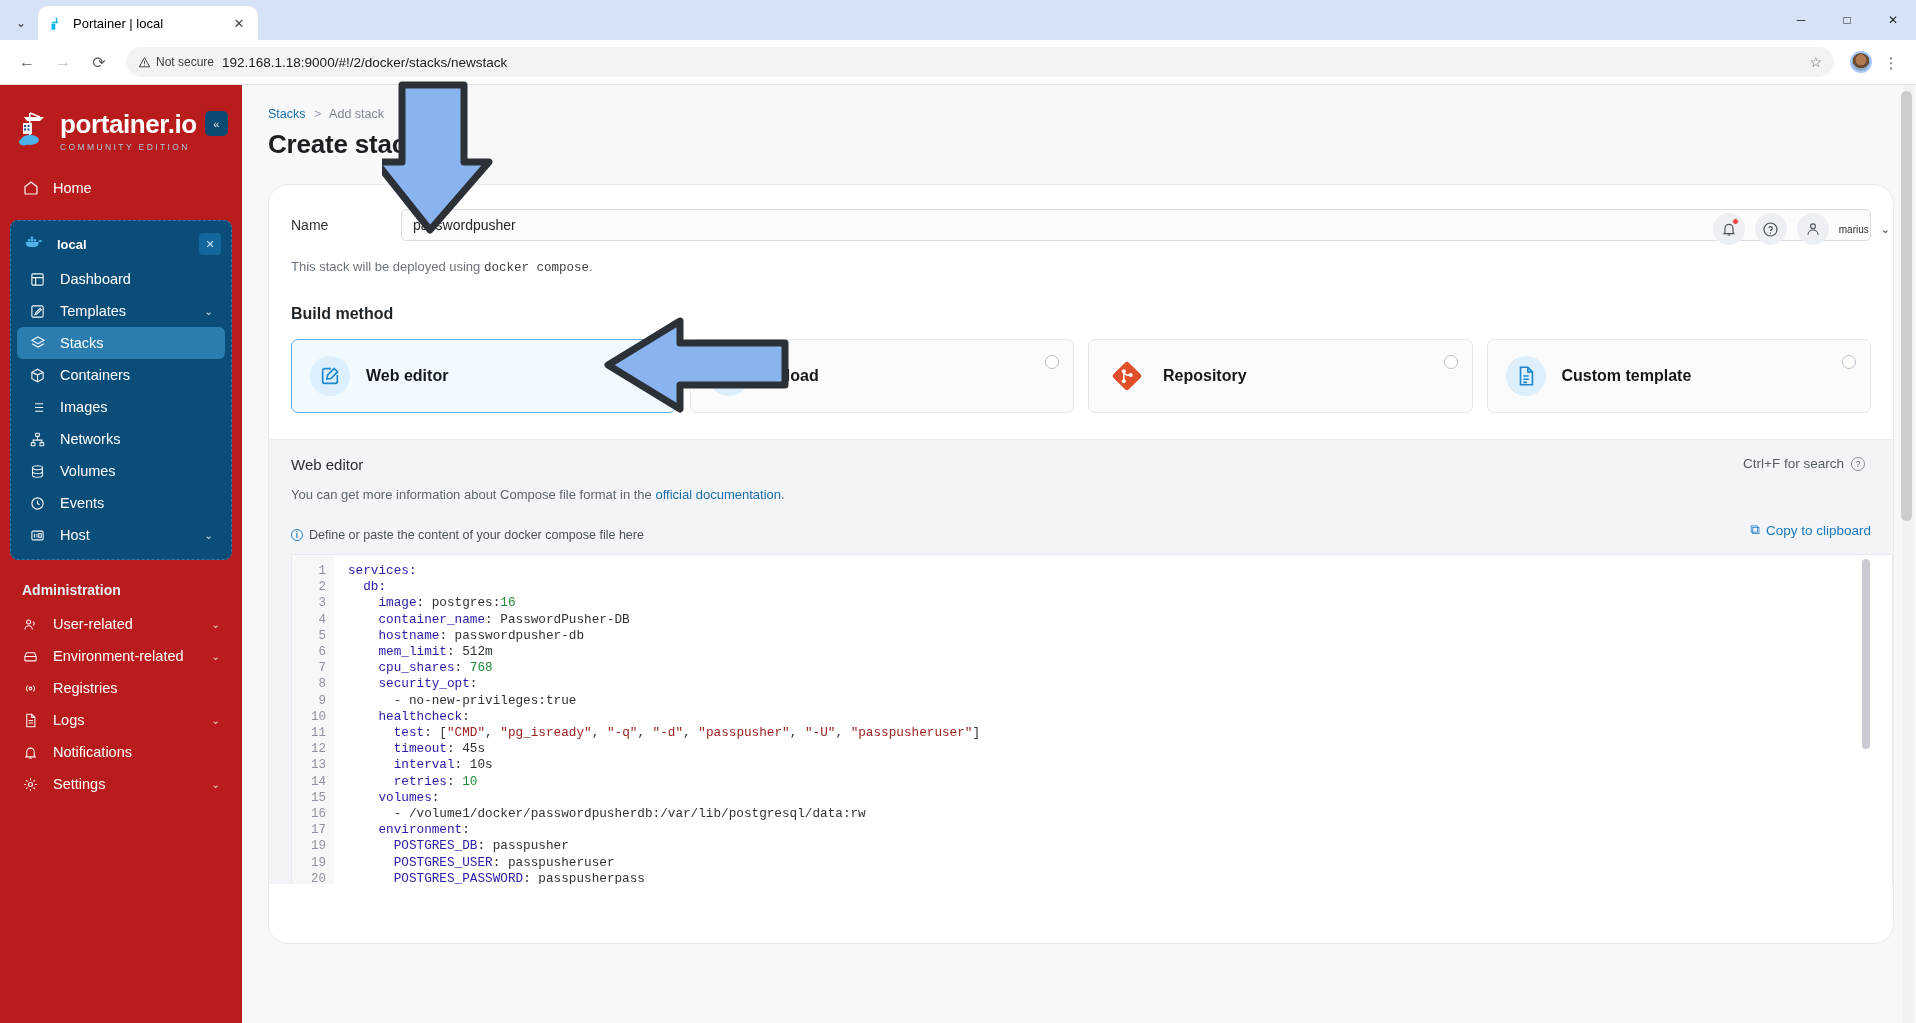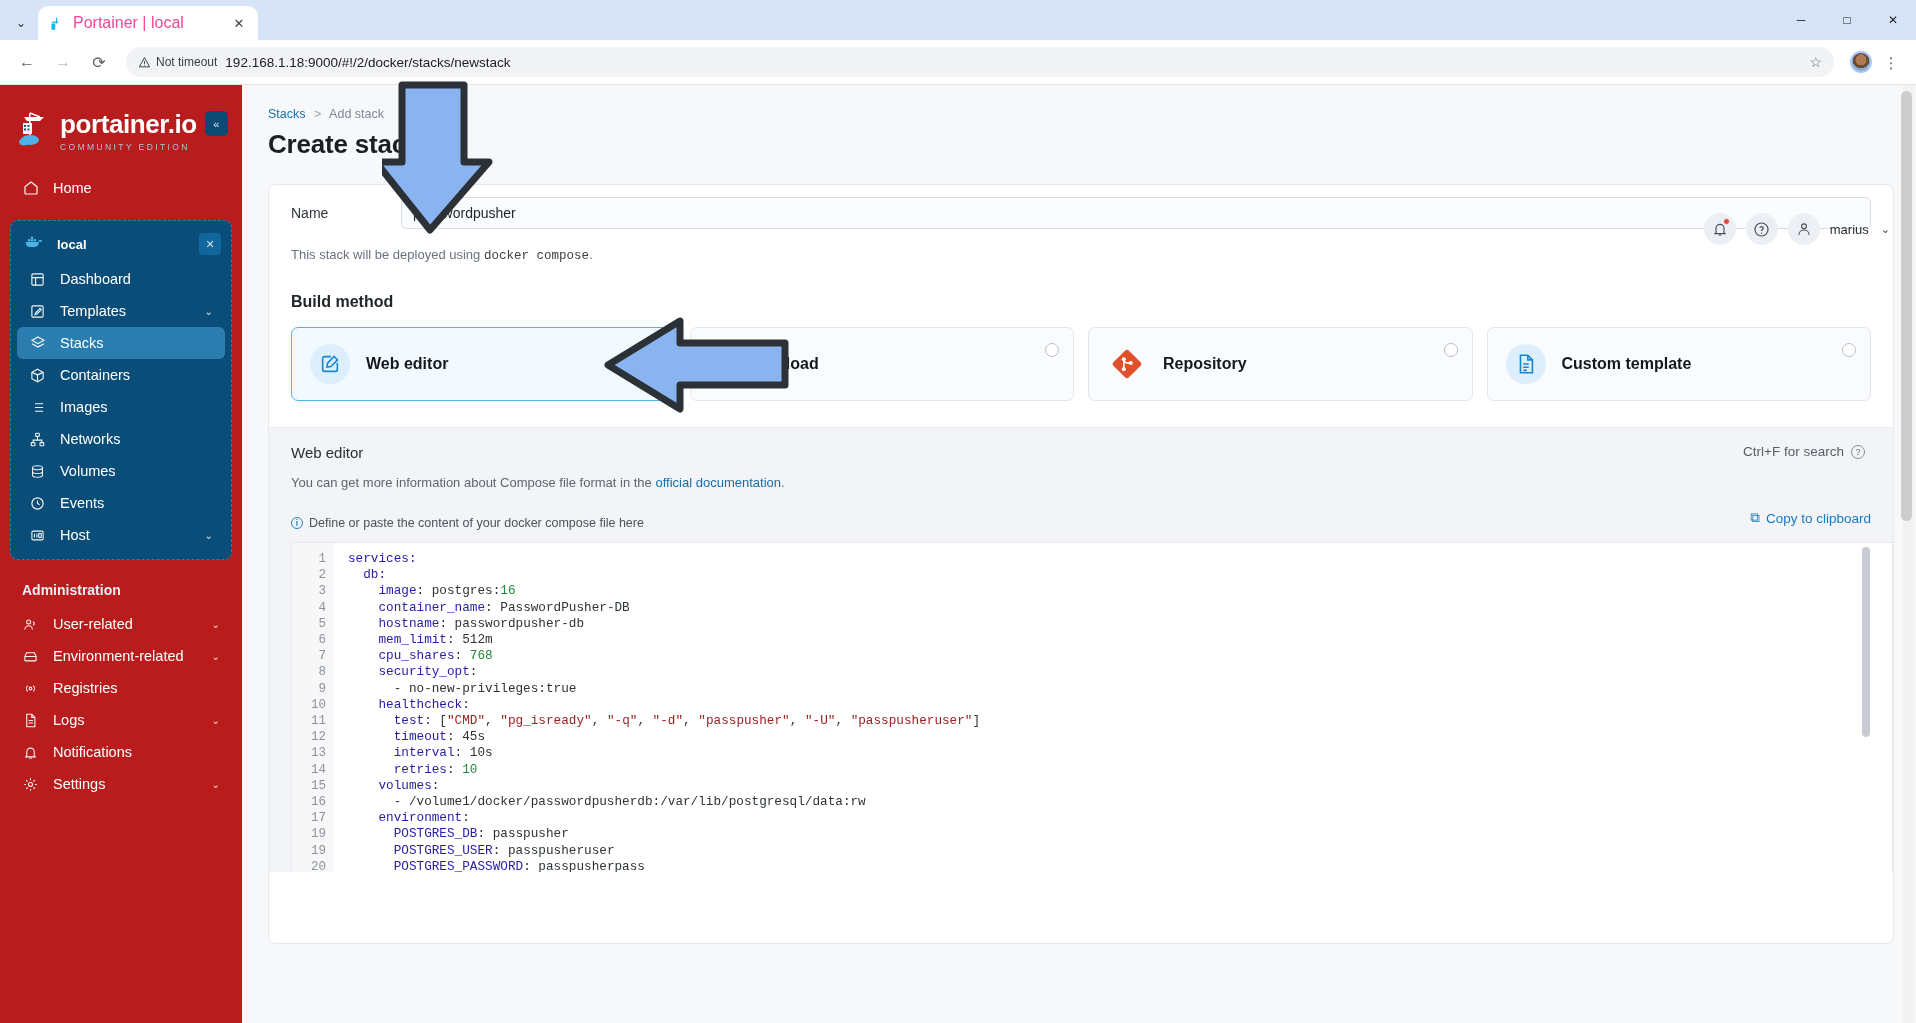--- a/index.html
+++ b/index.html
@@ -35,21 +35,21 @@
     align-items: center;
     padding: 0 10px;
     gap: 9px;
     position: relative;
   }
   .tab-favicon {
     width: 16px; height: 16px;
     display:flex; align-items:center; justify-content:center;
   }
   .tab-title {
-    font-size: 16px; color: #ec4899;
+    font-size: 13px; color: #000000;
     white-space: nowrap; flex: 1;
   }
   .tab-close {
     font-size: 13px; color: #444; width: 18px; text-align: center;
     line-height: 1;
   }
   .win-controls {
     position: absolute; right: 0; top: 0;
     height: 40px; display: flex; align-items: center;
   }
@@ -219,29 +219,29 @@
     width: 32px; height: 32px; border-radius: 50%;
     background: #eceff3;
     display: flex; align-items: center; justify-content: center;
     color: #4a5158; position: relative;
   }
   .notif-dot {
     position: absolute; top: 5px; right: 6px;
     width: 7px; height: 7px; border-radius: 50%; background: #e8453c;
     border: 1px solid #eceff3;
   }
-  .user-name { font-size: 13px; color: #2b3036; }
+  .user-name { font-size: 10px; color: #2b3036; }
   .user-chev { font-size: 11px; color: #3a4047; margin-left: 2px;}
 
   .card {
     margin: 24px 22px 0 26px;
     background: #ffffff;
     border: 1px solid #e6e9ee;
-    border-radius: 8px;
-    padding: 8px 22px 0 22px;
+    border-radius: 20px;
+    padding: 20px 22px 0 22px;
     min-height: 760px;
   }
   .form-row {
     display: flex; align-items: center; gap: 0;
     margin-top: 4px;
   }
   .form-label {
     width: 110px; flex: 0 0 110px;
     font-size: 14px; color: #2f343a;
   }
@@ -432,21 +432,21 @@
   <div class="nav-btn">←</div>
   <div class="nav-btn disabled">→</div>
   <div class="nav-btn">⟳</div>
   <div class="omnibox">
     <span class="notsecure">
       <svg width="13" height="13" viewBox="0 0 24 24">
         <path d="M12 3l9.5 17h-19z" fill="none" stroke="#3c4043" stroke-width="1.8"></path>
         <rect x="11.2" y="9" width="1.6" height="6" fill="#3c4043"></rect>
         <rect x="11.2" y="16" width="1.6" height="1.7" fill="#3c4043"></rect>
       </svg>
-      <span>Not timeout</span>
+      <span>Not secure</span>
     </span>
     <span class="omni-url">192.168.1.18:9000/#!/2/docker/stacks/newstack</span>
     <span class="omni-star">☆</span>
   </div>
   <div class="avatar-pic"></div>
   <div class="kebab">⋮</div>
 </div>
 
 <div class="app">
 

